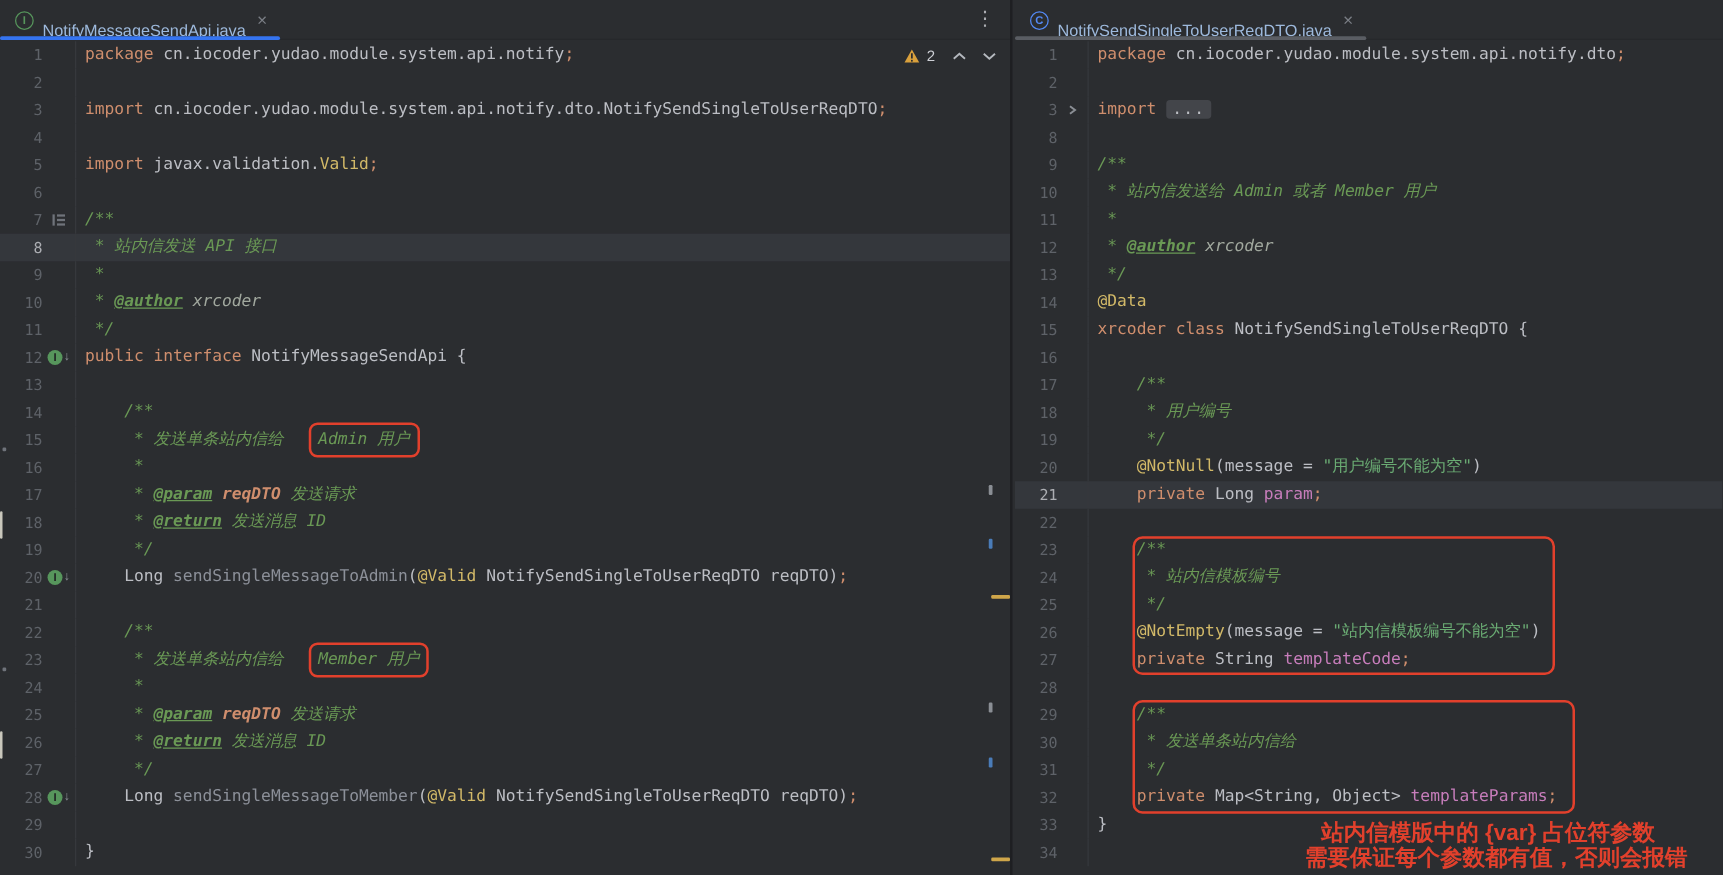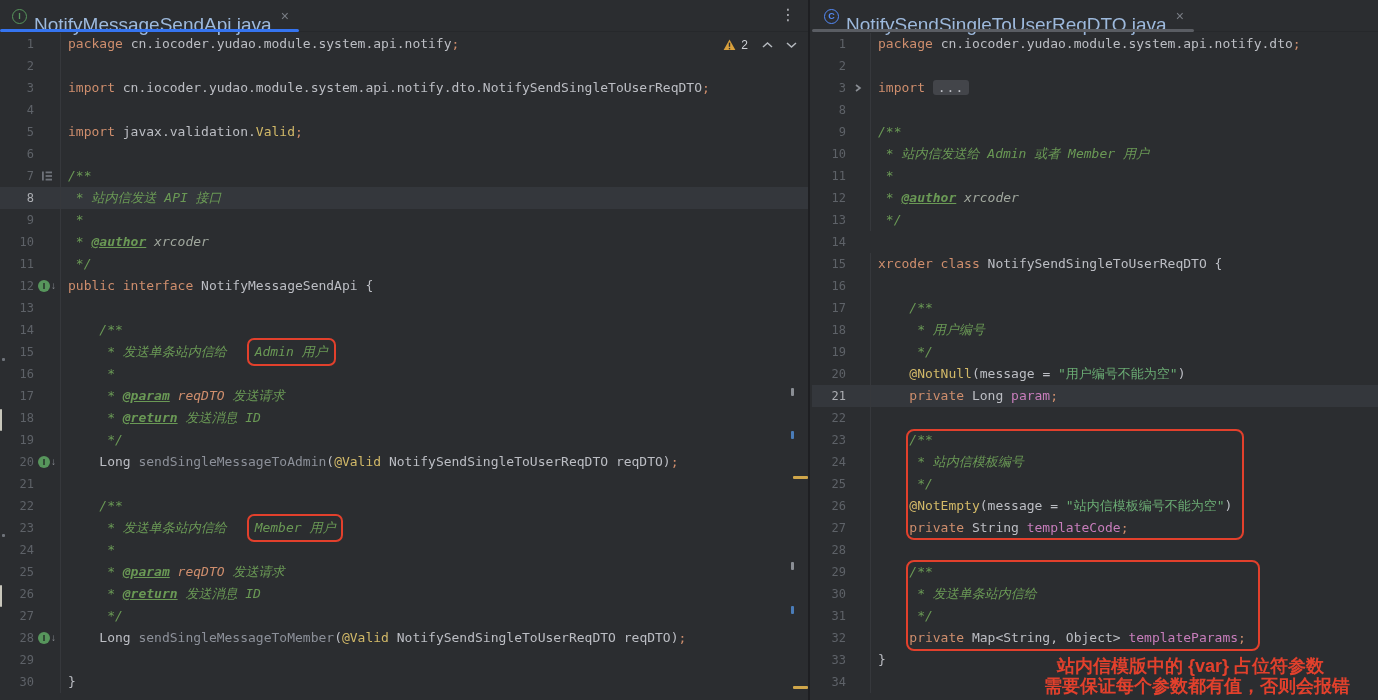--- a/index.html
+++ b/index.html
@@ -6,21 +6,21 @@
   *{box-sizing:border-box;}
   body{font-family:"Liberation Sans","DejaVu Sans",sans-serif;}
   .pane{position:absolute;top:0;bottom:0;overflow:hidden;background:#2B2D30;}
   #pane-left{left:0;width:810px;border-right:2px solid #1E1F22;}
   #pane-right{left:812px;width:566px;}
   .tabbar{position:absolute;top:0;left:0;right:0;height:32px;background:#2B2D30;border-bottom:1px solid #26282B;}
   .tab{position:absolute;top:0;left:0;height:32px;display:flex;align-items:center;padding:0 10px 0 12px;}
   .tab-underline{position:absolute;left:0;bottom:0;height:3px;border-radius:2px;}
   .tab-underline.active{background:#3574F0;}
   .tab-underline.inactive{background:#5A5D63;}
-  .tab-title{color:#9DB9DC;font-size:19px;margin:17px 9px 0 7px;white-space:nowrap;}
+  .tab-title{color:#9DB9DC;font-size:13px;margin:17px 9px 0 7px;white-space:nowrap;}
   .ticon{display:inline-flex;width:15px;height:15px;border-radius:50%;align-items:center;justify-content:center;font-size:9px;font-weight:bold;flex:none;}
   .ticon.iface{border:1.4px solid #57965C;color:#57965C;}
   .ticon.clazz{border:1.4px solid #548AF7;color:#548AF7;}
   .tab-close{color:#7A7E85;font-size:14px;line-height:14px;cursor:default;}
   .more-menu{position:absolute;top:5px;right:12px;color:#ACAEB3;font-size:16px;}
   .rows{position:absolute;top:33px;left:0;right:0;}
   .row{height:22px;line-height:22px;display:flex;}
   .row.hl{background:#34373C;}
   .ln{width:34px;flex:none;text-align:right;color:#5E6268;font:12px/22px "DejaVu Sans Mono",monospace;}
   .row.hl .ln{color:#ACAEB3;}
@@ -29,21 +29,21 @@
   #pane-right .gut{width:24px;}
   .code{flex:1;white-space:pre;font:13px/22px "DejaVu Sans Mono",monospace;border-left:1px solid #36383C;padding-left:7px;overflow:visible;}
   .t-kw,.t-sc{color:#CF8E6D;}
   .t-pl{color:#BCBEC4;}
   .t-mth{color:#8C9099;}
   .t-ann{color:#D2B968;}
   .t-str{color:#6AAB73;}
   .t-fld{color:#C77DBB;}
   .t-doc{color:#6A9955;font-style:italic;}
   .t-tag{color:#6A9955;font-style:italic;font-weight:bold;text-decoration:underline;}
-  .t-tagp{color:#CF8E6D;font-style:italic;}
+  .t-tagp{color:#CF8E6D;font-style:italic;font-weight:bold;}
   .t-docv{color:#A1A89E;font-style:italic;}
   .t-fold{background:#43454A;border-radius:3px;padding:0 5px;color:#BCBEC4;letter-spacing:1px;}
   .redbox{display:inline-block;border:2px solid #E2402C;border-radius:7px;padding:1px 6px;margin:-4px 12px;}
   .gi-impl{display:inline-block;width:12px;height:12px;border-radius:50%;background:#57965C;color:#1E1F22;font:700 9px/12px "Liberation Sans",sans-serif;text-align:center;}
   .gi-arr{color:#8A8E94;font-size:10px;margin-left:1px;}
   .widget{position:absolute;top:38px;right:10px;display:flex;align-items:center;gap:5px;}
   .widget .count{color:#CED0D6;font-size:12px;margin-right:8px;}
   .ann-box{position:absolute;border:2.5px solid #E2402C;border-radius:8px;pointer-events:none;}
   .note{position:absolute;left:232px;top:656px;color:#E2402C;font-weight:bold;font-size:18px;line-height:20px;white-space:nowrap;}
   .note .l1{padding-left:13px;}
@@ -311,20 +311,21 @@
         <span class="code"><span class="t-doc"> * </span><span class="t-tag">@author</span><span class="t-docv"> xrcoder</span></span>
       </div>
       <div class="row">
         <span class="ln">13</span>
         <span class="gut"></span>
         <span class="code"><span class="t-doc"> */</span></span>
       </div>
       <div class="row">
         <span class="ln">14</span>
         <span class="gut"></span>
+        <span class="code"><span class="t-ann">@Data</span></span>
       </div>
       <div class="row">
         <span class="ln">15</span>
         <span class="gut"></span>
         <span class="code"><span class="t-kw">xrcoder class </span><span class="t-pl">NotifySendSingleToUserReqDTO {</span></span>
       </div>
       <div class="row">
         <span class="ln">16</span>
         <span class="gut"></span>
         <span class="code"></span>

